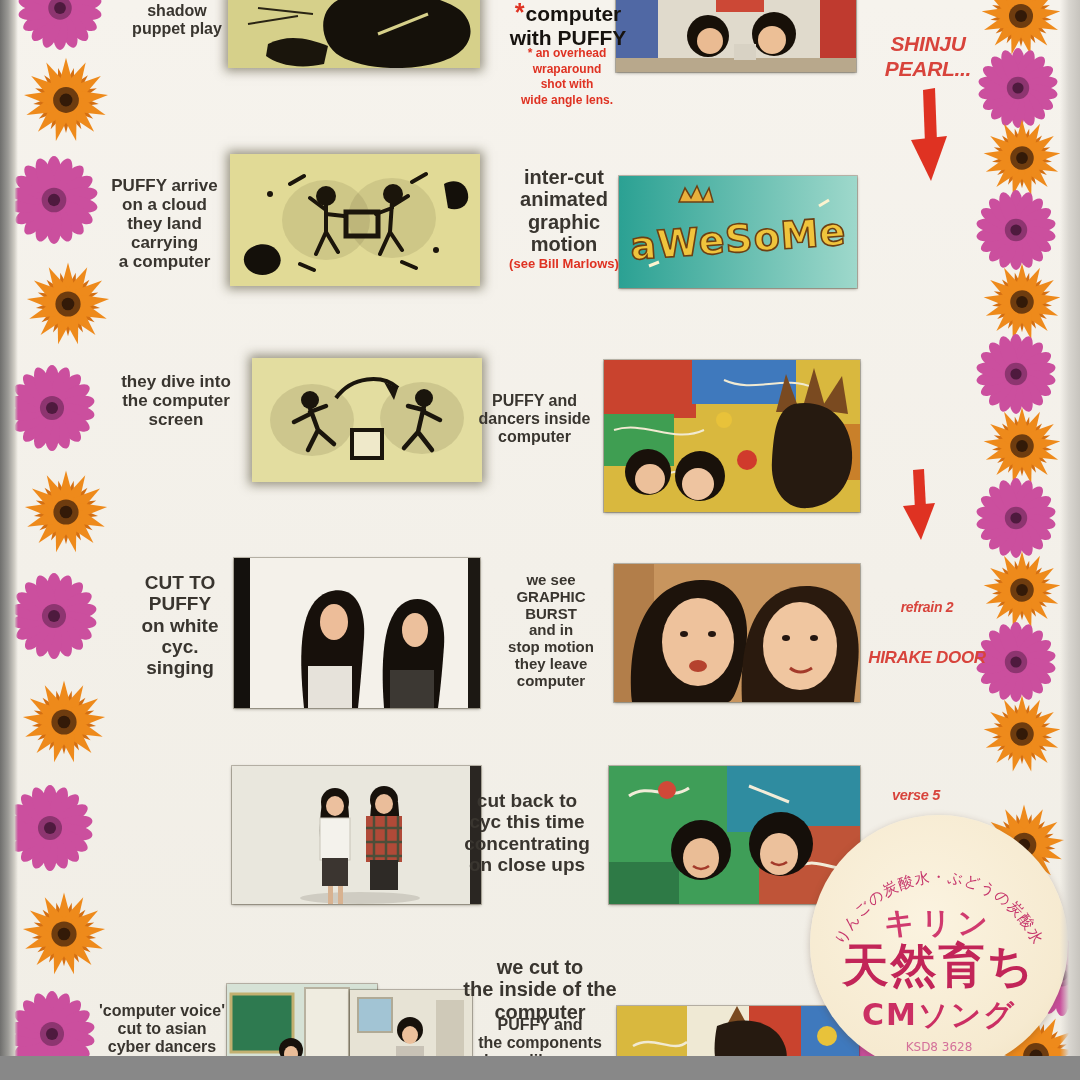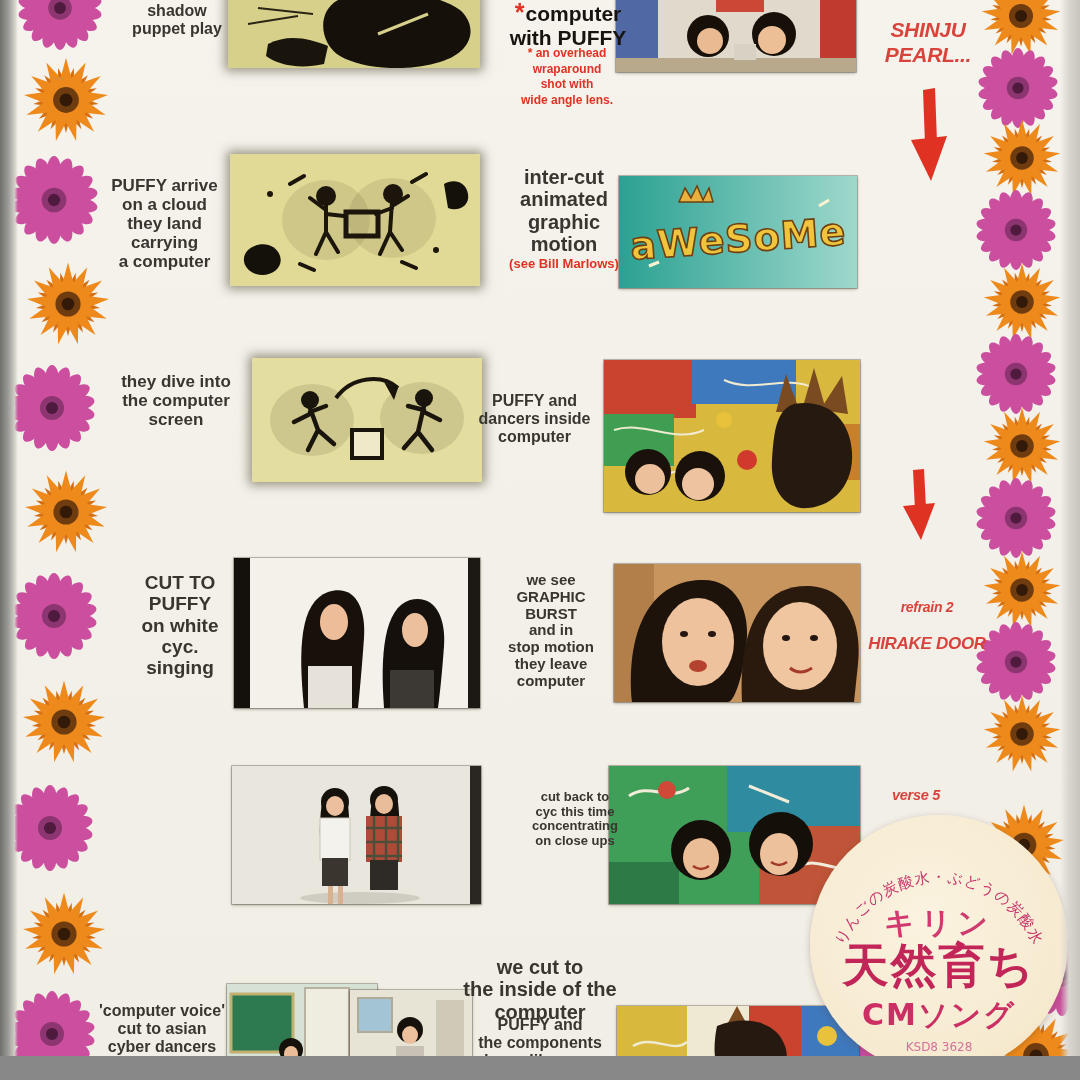--- a/index.html
+++ b/index.html
@@ -14,21 +14,21 @@
     background:linear-gradient(270deg,#c7c4be 0%,#d9d6d0 55%,rgba(246,243,237,0) 100%);}
   #flower-layer{position:absolute;inset:0;z-index:2;pointer-events:none;}
   .note{position:absolute;z-index:4;font-weight:bold;color:#39352f;text-align:center;
     white-space:pre-line;line-height:1.12;}
   .note .star{color:#df3222;font-size:1.2em;margin-right:1px;}
   .subnote{position:absolute;z-index:4;font-weight:bold;color:#df3222;text-align:center;
     white-space:pre-line;line-height:1.3;}
   .red-label{position:absolute;z-index:4;font-weight:bold;font-style:italic;color:#d8443c;
     text-align:center;white-space:pre-line;line-height:1.0;letter-spacing:-0.3px;}
   .rl-small{line-height:1.1;}
-  .rl-big{margin-top:3px;line-height:1.18;}
+  .rl-big{margin-top:17px;line-height:1.18;}
   .frame{position:absolute;z-index:3;overflow:hidden;
     box-shadow:0 1px 3px rgba(40,35,20,.45),0 0 0 1px rgba(60,50,30,.28);}
   .frame.sketch{box-shadow:0 0 10px 3px rgba(55,50,22,.5);}
   .frame svg{display:block;width:100%;height:100%;}
   .arrow{position:absolute;z-index:4;}
   .badge{position:absolute;z-index:6;border-radius:50%;
     background:radial-gradient(circle at 45% 40%,#fbf3e0 0%,#f6ead0 68%,#eedebc 100%);
     box-shadow:0 2px 7px rgba(90,60,40,.3);}
   .badge svg{display:block;width:100%;height:100%;}
 </style>
@@ -2883,21 +2883,21 @@
         <rect x="106" y="120" width="5" height="18" fill="#d8b290"></rect>
       <path d="M140,34 C136,60 138,78 142,88 L164,88 C168,72 168,54 166,36 Z" fill="#17110b"></path>
       <circle cx="152" cy="34" r="14" fill="#17110b"></circle>
       <ellipse cx="152" cy="38" rx="9" ry="10" fill="#eabd9a"></ellipse>
       <rect x="134" y="50" width="36" height="46" fill="#b04a38"></rect>
       <path d="M134,62 h36 M134,76 h36 M134,90 h36 M142,50 v46 M154,50 v46 M166,50 v46" stroke="#34503a" stroke-width="2.5" opacity=".8"></path>
       <rect x="138" y="94" width="28" height="30" fill="#2e2a26"></rect>
     </svg>
   </div>
 
-  <div class="note" style="left:504px;top:790px;width:142px;font-size:13px">cut back to
+  <div class="note" style="left:456px;top:790px;width:142px;font-size:19px">cut back to
 cyc this time
 concentrating
 on close ups</div>
 
   <div class="frame" style="left:609px;top:766px;width:251px;height:138px">
     <svg viewBox="0 0 251 138" preserveAspectRatio="none">
       <rect width="251" height="138" fill="#3f9e58"></rect>
       <rect x="118" width="133" height="66" fill="#2f8ca0"></rect>
       <rect x="150" y="60" width="101" height="78" fill="#bf5438"></rect>
       <rect y="96" width="70" height="42" fill="#2e7a46"></rect>

